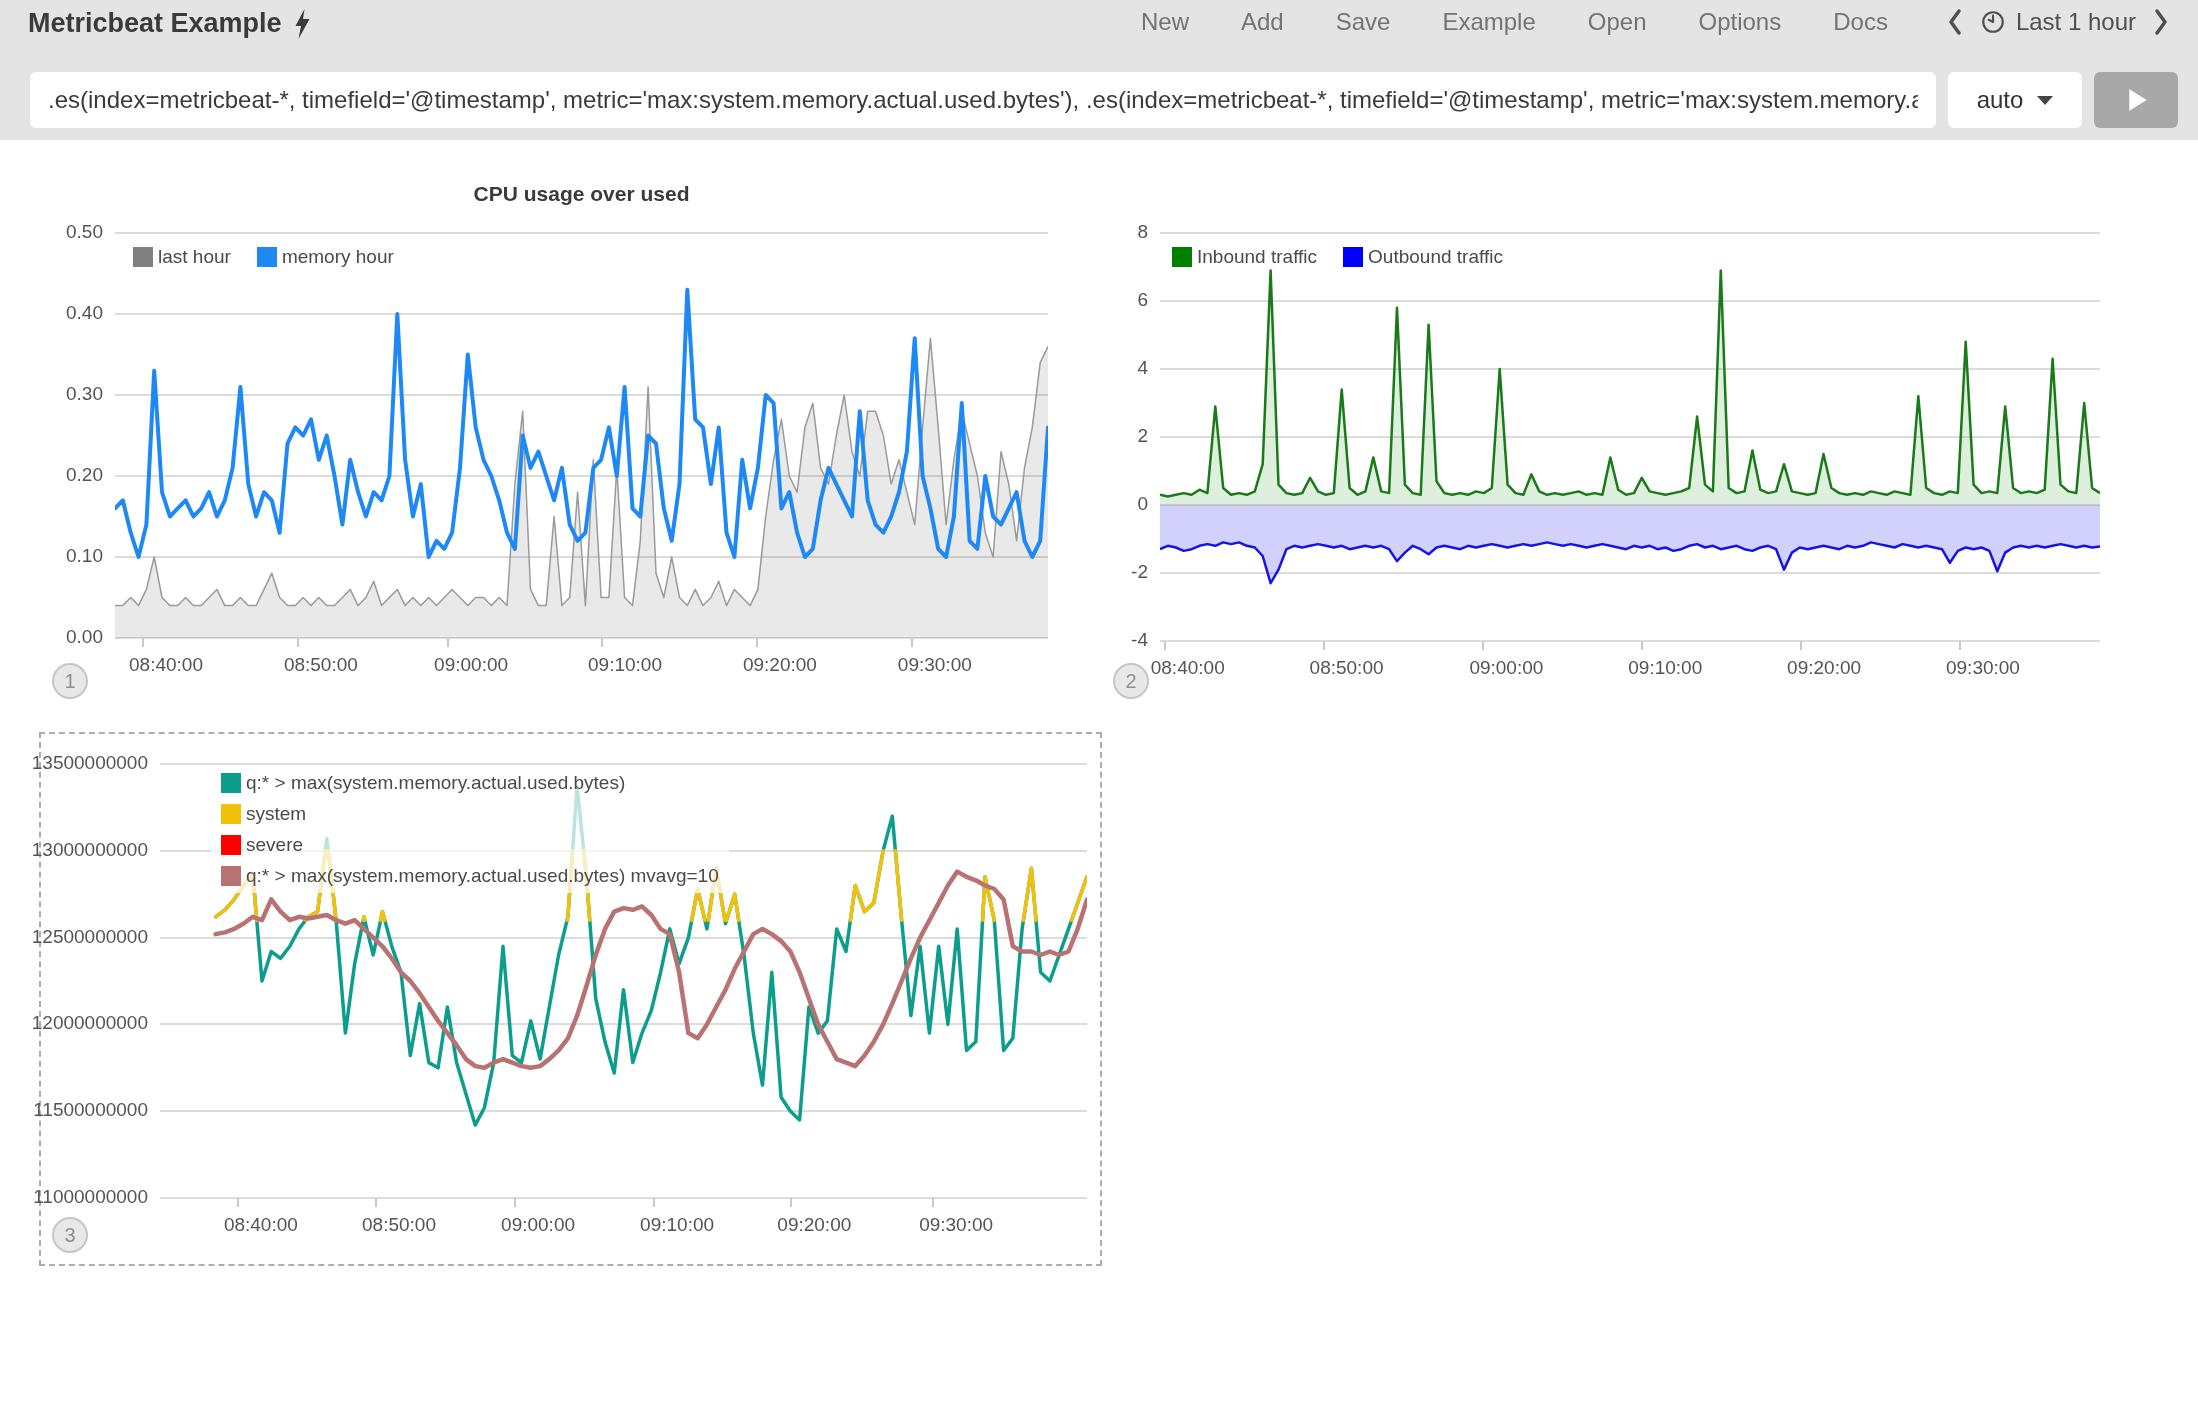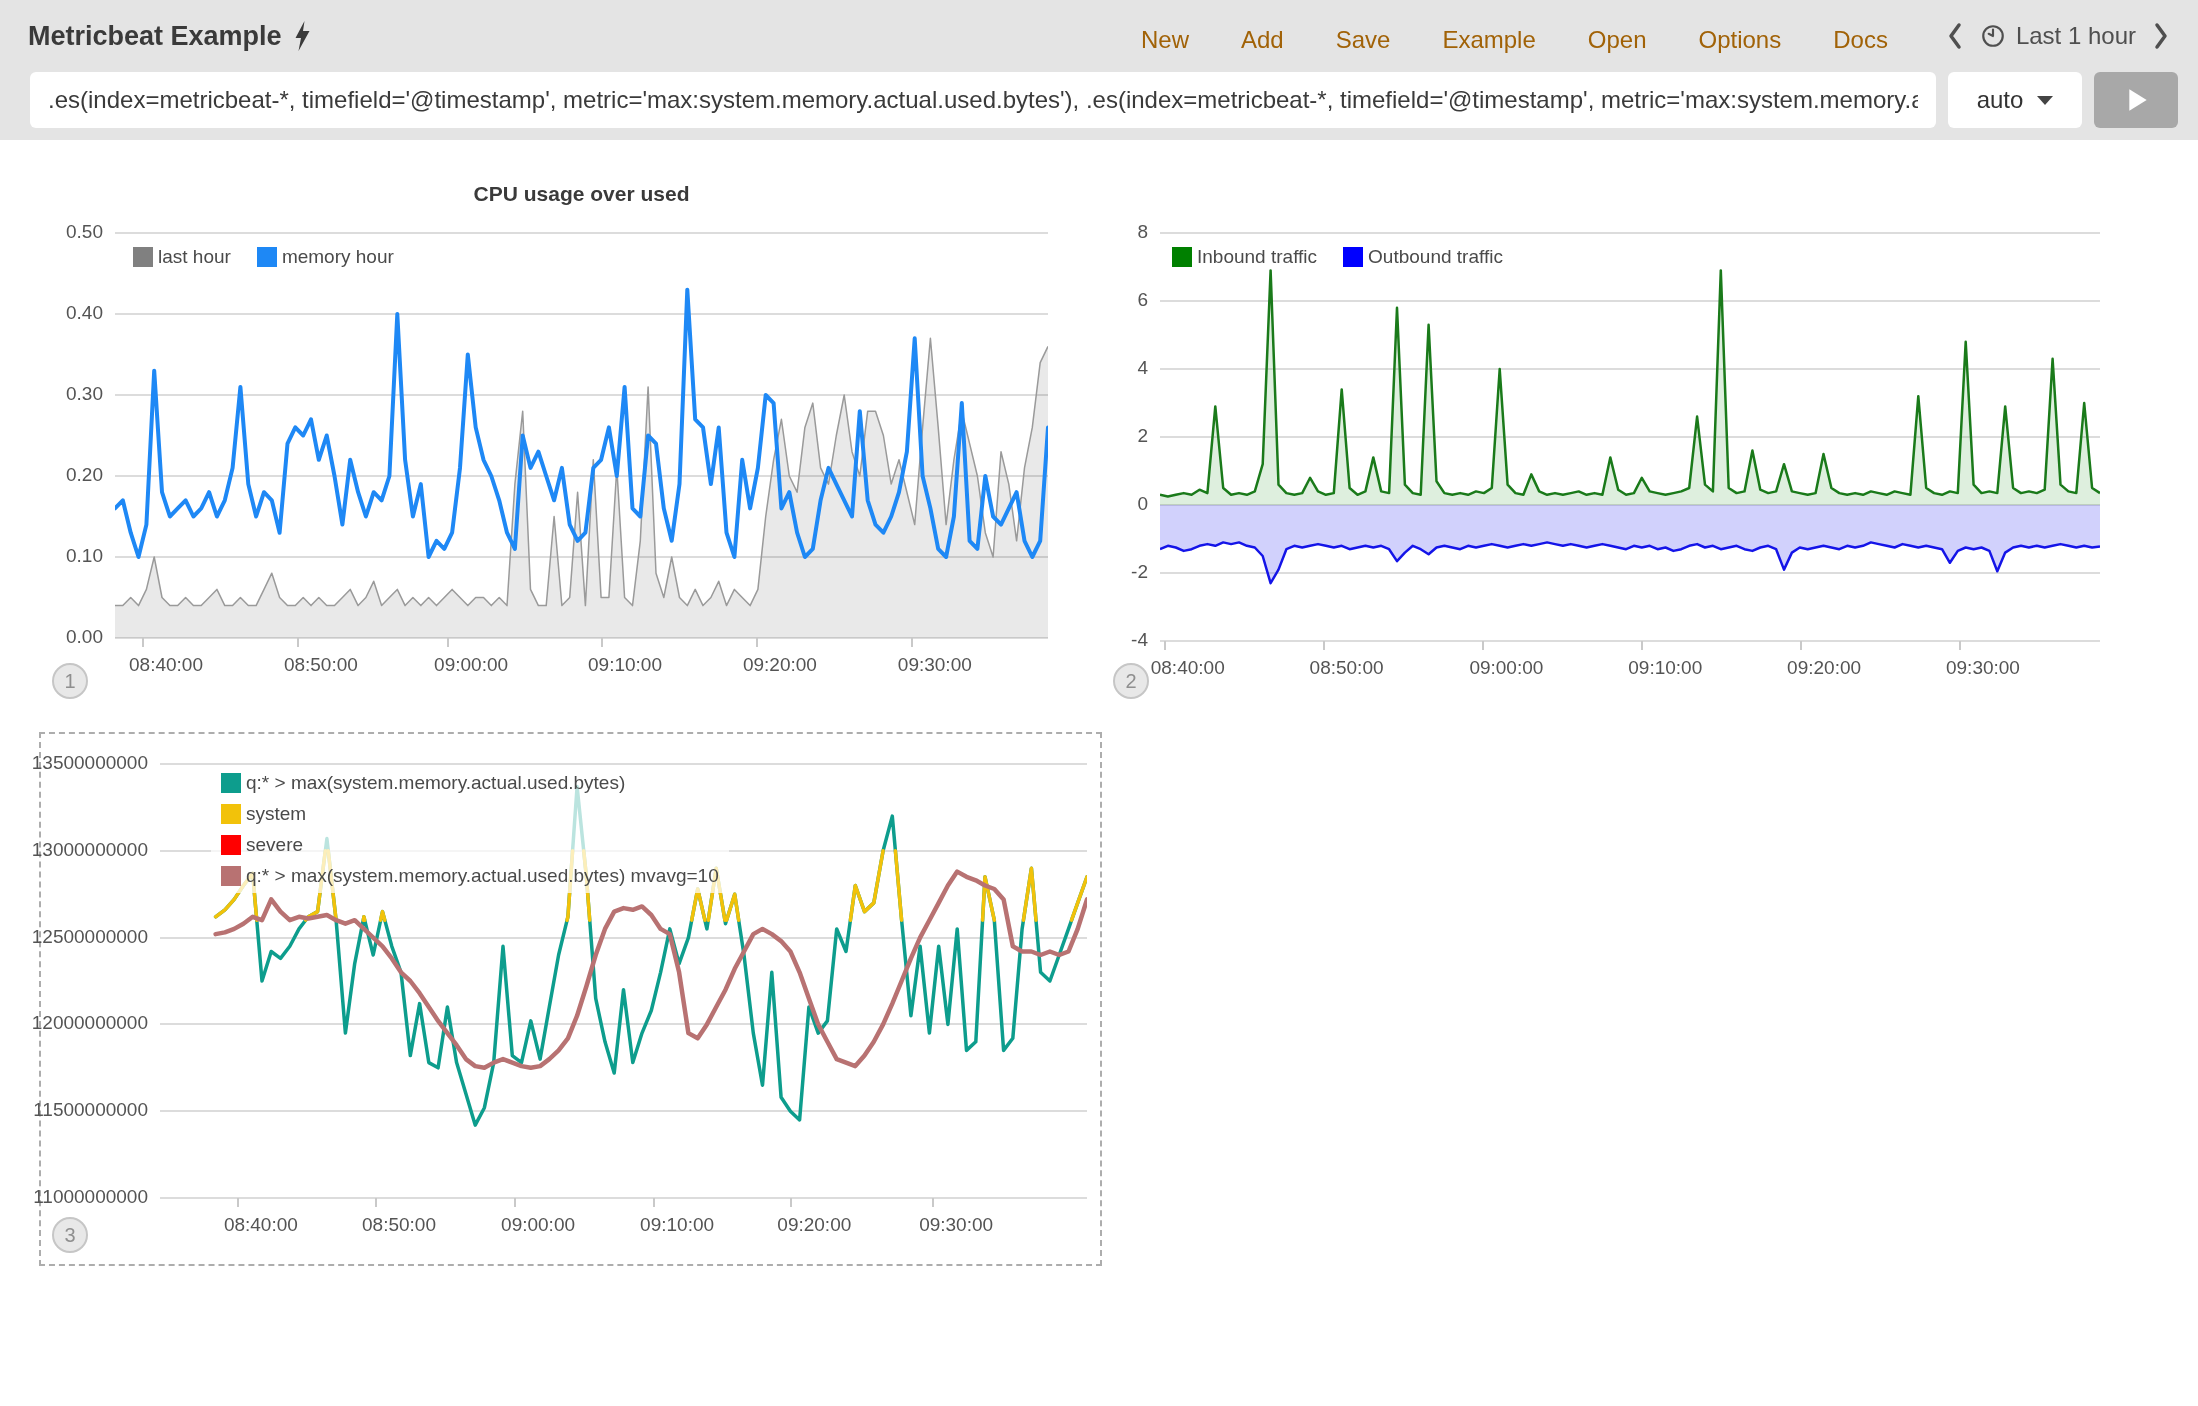--- a/index.html
+++ b/index.html
@@ -2,25 +2,25 @@
 <html><head>
 <meta charset="utf-8">
 <style>
   * { margin:0; padding:0; box-sizing:border-box; }
   html,body { background:#fff; }
   .page { position:relative; width:2198px; height:1406px; overflow:hidden;
           font-family:"Liberation Sans","DejaVu Sans",sans-serif; background:#fff; }
 
   
   .topbar { position:absolute; left:0; top:0; width:2198px; height:140px; background:#E4E4E4; }
-  .row1 { display:flex; align-items:center; height:64px; padding:8px 28px 0 28px; }
+  .row1 { display:flex; align-items:flex-start; height:64px; padding:8px 28px 0 28px; }
   .app-title { display:flex; align-items:center; font-size:27px; font-weight:bold; color:#3A3A3A; }
   .bolt { margin-left:12px; }
   .menu { display:flex; margin-left:auto; gap:52px; margin-right:58px; }
-  .menu-item { font-size:24px; color:#a16207; cursor:pointer;margin-top:7px; }
+  .menu-item { font-size:24px; color:#737373; cursor:pointer; }
   .timepicker { display:flex; align-items:center; gap:16px; color:#4F4F4F; font-size:24px; }
   .tp-label { display:flex; align-items:center; gap:10px; cursor:pointer; }
   .row2 { display:flex; align-items:center; padding:8px 20px 0 30px; }
   .query-input { flex:1; height:56px; border:none; border-radius:6px; background:#fff;
                  font-size:24px; color:#3A3A3A; padding:0 18px; outline:none;
                  font-family:"Liberation Sans","DejaVu Sans",sans-serif; white-space:nowrap; overflow:hidden; }
   .interval { width:134px; height:56px; margin-left:12px; border-radius:6px; background:#fff;
               display:flex; align-items:center; justify-content:center; gap:14px;
               font-size:24px; color:#333; cursor:pointer; }
   .caret { width:0; height:0; border-left:8px solid transparent; border-right:8px solid transparent;

